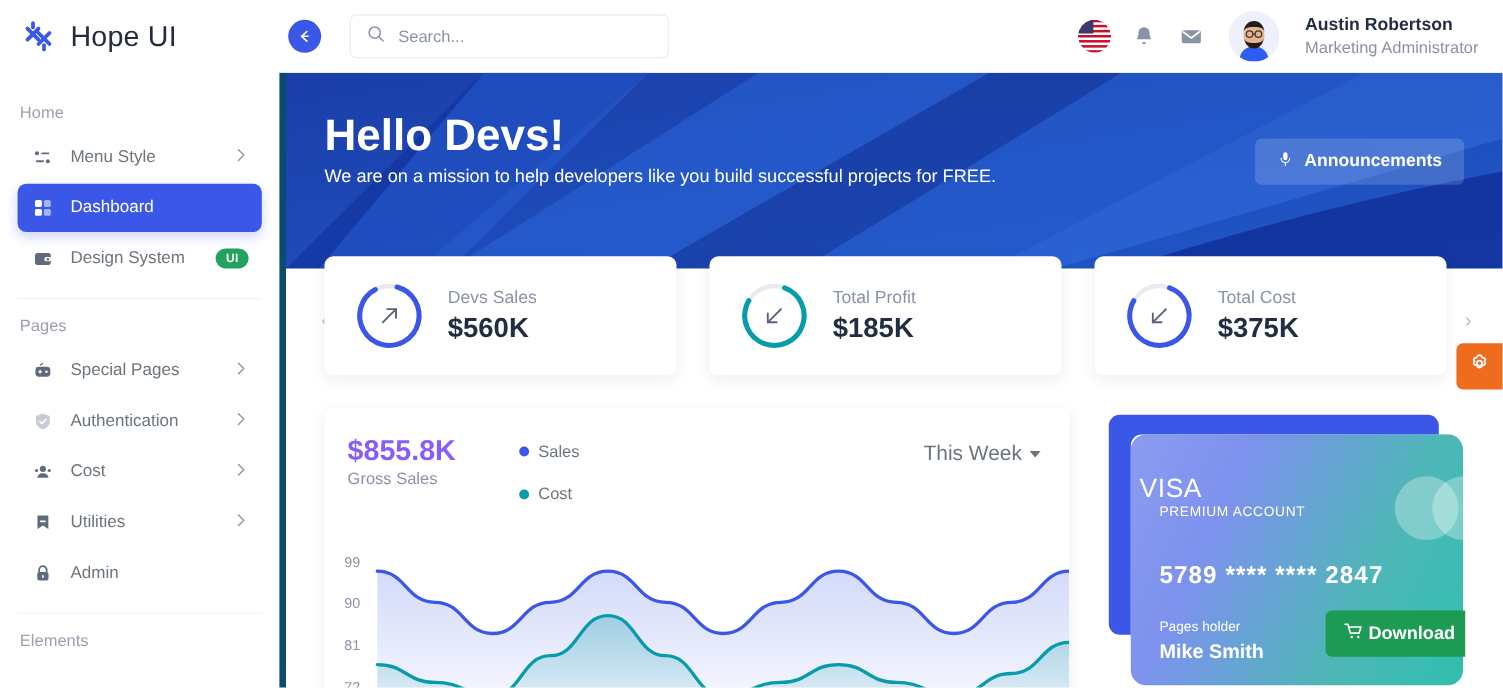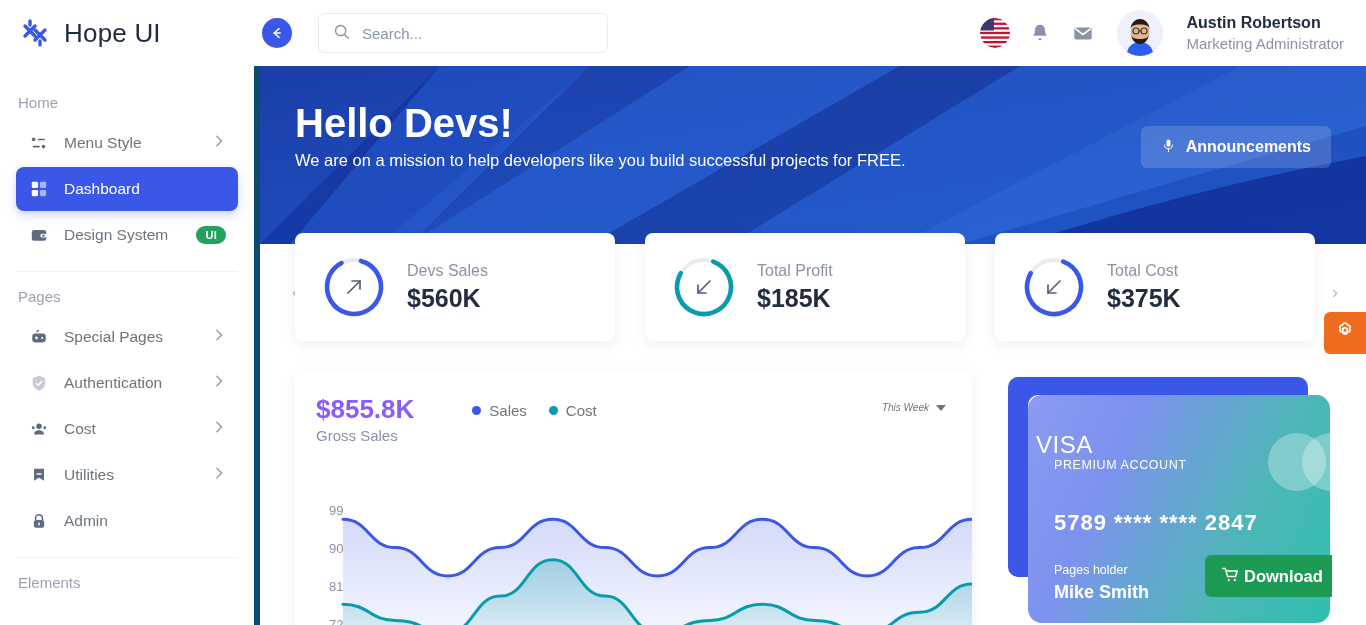--- a/index.html
+++ b/index.html
@@ -107,30 +107,30 @@
   }
 
   .chart-card {
     position: absolute; top: 305px; left: 35px; width: 677px; height: 300px;
     background: #fff; border-radius: 8px; box-shadow: 0 4px 14px rgba(20,30,60,.07);
     overflow: hidden;
   }
   .chart-head { display: flex; align-items: flex-start; padding: 23px 26px 0 21px; }
   .gross-val { font-size: 26px; font-weight: bold; color: #8b5cf6; }
   .gross-lbl { font-size: 15px; color: #8a92a6; margin-top: 2px; }
-  .legend { display: flex; gap: 22px; margin: 8px 0 0 58px; }
+  .legend { display: flex; gap: 22px; margin: 8px 0 0 58px; flex-direction: column; }
   .legend-item { display: flex; align-items: center; gap: 8px; font-size: 15px; color: #6c757d; }
   .dot { width: 9px; height: 9px; border-radius: 50%; }
   .week-sel {
-    margin-left: auto; margin-top: 8px; font-size: 10px; color: #6c757d;
-    display: flex; align-items: center; gap: 7px; font-style: italic;
+    margin-left: auto; margin-top: 8px; font-size: 19px; color: #6c757d;
+    display: flex; align-items: center; gap: 7px;
   }
   .caret { width: 0; height: 0; border-left: 5px solid transparent; border-right: 5px solid transparent; border-top: 6px solid #6c757d; }
   .chart-plot { position: absolute; left: 0; top: 118px; width: 677px; height: 182px; }
-  .ytick { position: absolute; font-size: 13px; color: #8a92a6; left: 34px; }
+  .ytick { position: absolute; font-size: 13px; color: #8a92a6; left: 18px; }
 
   .card-widget {
     position: absolute; top: 305px; left: 740px; width: 332px; height: 300px;
     overflow: hidden;
   }
   .cc-back {
     position: absolute; left: 8px; top: 6px; width: 300px; height: 200px;
     background: #3a57e8; border-radius: 10px;
   }
   .cc-back2 {

